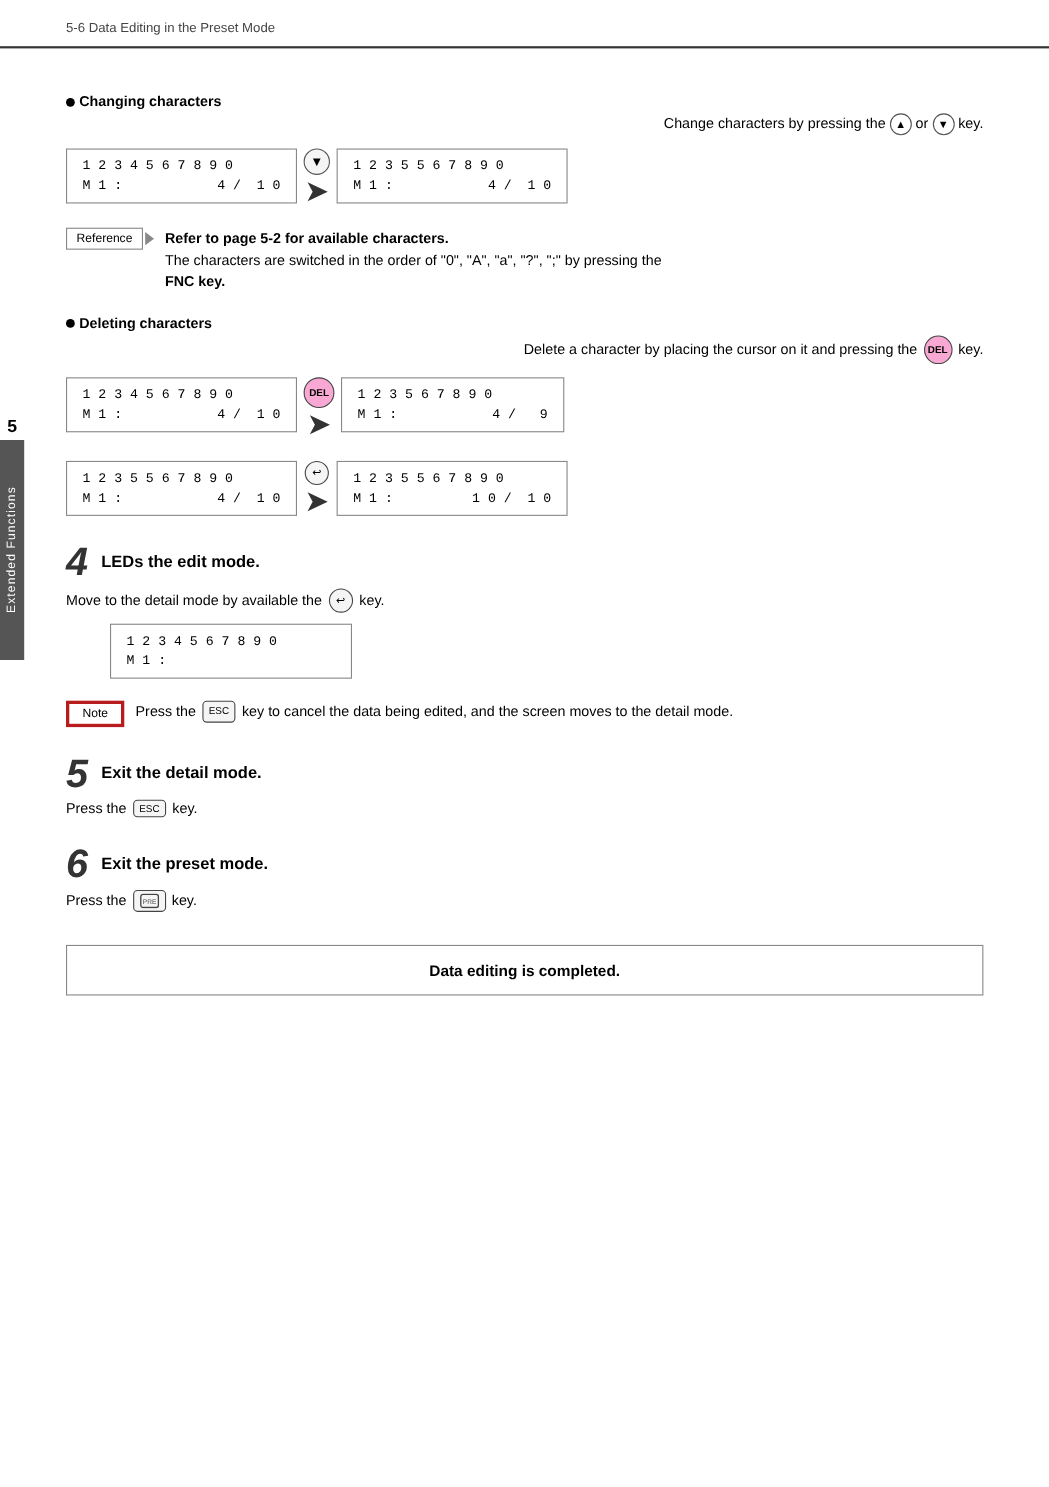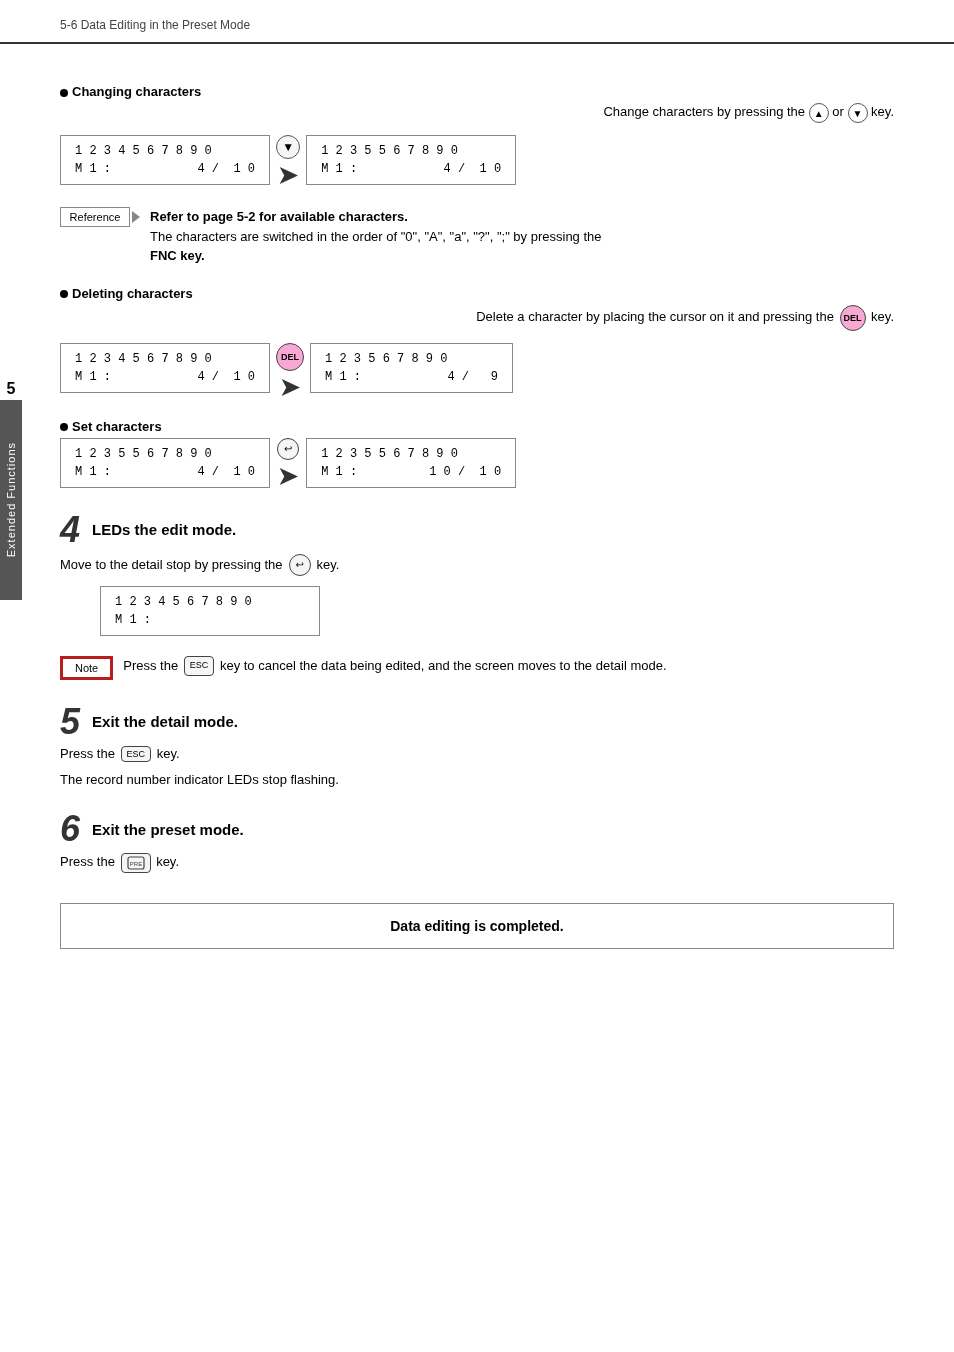--- a/index.html
+++ b/index.html
@@ -353,23 +353,20 @@
           <span class="arrow-right">➤</span>
         </div>
         <div class="lcd-box">
           <div class="lcd-line">1 2 3 5 6 7 8 9 0</div>
           <div class="lcd-line">M 1 :            4 /   9</div>
         </div>
       </div>
     </div>
 
     <div>
-      <div class="section-title">
-        <span class="bullet-dot"></span>Set characters
-      </div>
 
       <div class="lcd-row">
         <div class="lcd-box">
           <div class="lcd-line">1 2 3 5 5 6 7 8 9 0</div>
           <div class="lcd-line">M 1 :            4 /  1 0</div>
         </div>
         <div style="display:flex;flex-direction:column;align-items:center;gap:4px;">
           <span class="key-circle">↩</span>
           <span class="arrow-right">➤</span>
         </div>
@@ -379,21 +376,21 @@
         </div>
       </div>
     </div>
 
     <div>
       <div class="step-header">
         <span class="step-number">4</span>
         <span class="step-title">LEDs the edit mode.</span>
       </div>
       <div class="step-desc" style="display:flex;align-items:center;gap:4px;">
-        <span>Move to the detail stop by pressing the</span>
+        <span>Move to the detail mode by available the</span>
         <span class="key-circle">↩</span>
         <span> key.</span>
       </div>
       <div class="lcd-row" style="margin-left:40px;">
         <div class="lcd-box" style="min-width:220px;">
           <div class="lcd-line">1 2 3 4 5 6 7 8 9 0</div>
           <div class="lcd-line">M 1 :</div>
         </div>
       </div>
     </div>
@@ -410,21 +407,20 @@
     <div>
       <div class="step-header">
         <span class="step-number">5</span>
         <span class="step-title">Exit the detail mode.</span>
       </div>
       <div class="step-desc">
         Press the
         <span class="key-rect" style="padding:2px 5px;font-size:9px;border-radius:4px;">ESC</span>
         key.
       </div>
-      <div class="step-desc">The record number indicator LEDs stop flashing.</div>
     </div>
 
     <div>
       <div class="step-header">
         <span class="step-number">6</span>
         <span class="step-title">Exit the preset mode.</span>
       </div>
       <div class="step-desc">
         Press the
         <span class="key-rect" style="padding:2px 5px;font-size:9px;border-radius:4px;display:inline-flex;align-items:center;">

